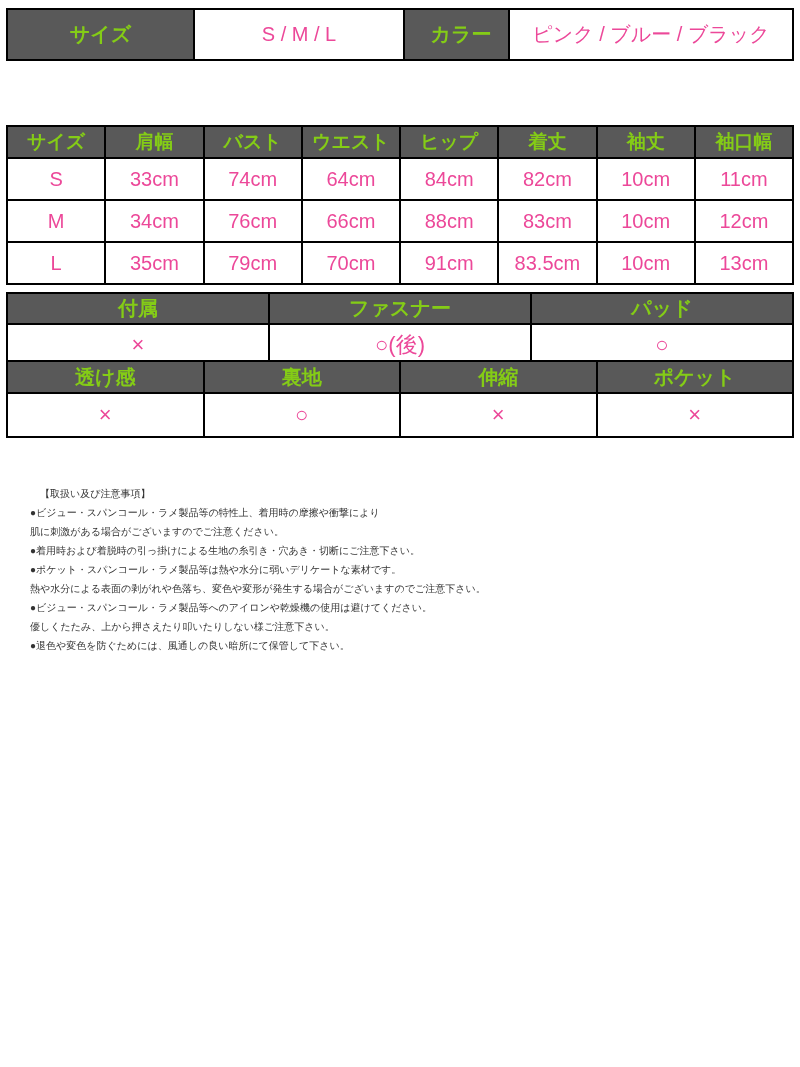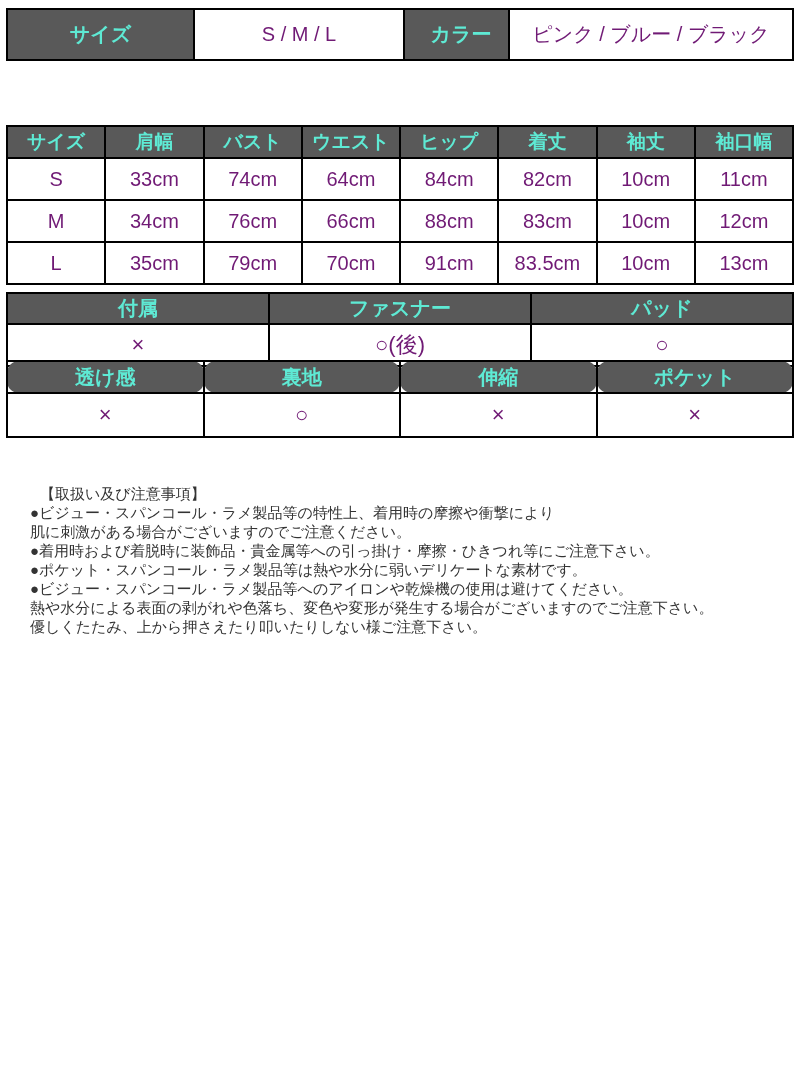--- a/index.html
+++ b/index.html
@@ -3,43 +3,43 @@
 <meta charset="utf-8">
 <style>
   html,body{margin:0;padding:0;}
   body{
     width:800px;height:1067px;background:#ffffff;position:relative;
     font-family:"Liberation Sans","DejaVu Sans",sans-serif;
     color:#333333;
   }
   table{border-collapse:collapse;table-layout:fixed;position:absolute;left:6px;width:788px;}
   th,td{border:2px solid #000000;text-align:center;vertical-align:middle;overflow:hidden;}
-  th{background:#595959;color:#5eead4;font-weight:bold;font-size:20px;}
-  td{background:#ffffff;color:#701a75;font-size:20px;}
+  th{background:#595959;color:#84cc16;font-weight:bold;font-size:20px;}
+  td{background:#ffffff;color:#ec4899;font-size:20px;}
 
   .t1{top:8px;}
   .t1 th,.t1 td{height:47px;}
   .t1 .c-label1{width:183px;}
   .t1 .c-val1{width:206px;}
   .t1 .c-label2{width:92px;padding-left:10px;}
 
   .t2{top:125px;}
   .t2 th{height:28px;font-size:19px;}
   .t2 td{height:38px;}
 
   .t3{top:292px;}
   .t3 th{height:26px;font-family:Liberation Mono, monospace;}
   .t3 td{height:38px;font-size:22px;}
 
   .t4{top:360px;}
-  .t4 th{height:28px;border-radius:12px;}
+  .t4 th{height:28px;}
   .t4 td{height:40px;font-size:22px;}
 
   .notes{position:absolute;left:30px;top:484px;width:760px;
-    font-size:15px;line-height:19px;color:#333333;}
+    font-size:10px;line-height:19px;color:#333333;}
   .notes .note-title{padding-left:10px;}
   .notes div{white-space:nowrap;}
 </style>
 </head>
 <body>
 
 <table class="t1">
   <tbody>
       <tr>
     <th class="c-label1">サイズ</th>
@@ -124,18 +124,19 @@
     <td>×</td>
     <td>×</td>
   </tr>
 </tbody>
   </table>
 
 <div class="notes">
   <div class="note-title">【取扱い及び注意事項】</div>
   <div>●ビジュー・スパンコール・ラメ製品等の特性上、着用時の摩擦や衝撃により</div>
   <div>肌に刺激がある場合がございますのでご注意ください。</div>
-  <div>●着用時および着脱時に装飾品・貴金属等への引っ掛け・摩擦・ひきつれ等にご注意下さい。</div>
+  <div>●着用時および着脱時の引っ掛けによる生地の糸引き・穴あき・切断にご注意下さい。</div>
   <div>●ポケット・スパンコール・ラメ製品等は熱や水分に弱いデリケートな素材です。</div>
+  <div>熱や水分による表面の剥がれや色落ち、変色や変形が発生する場合がございますのでご注意下さい。</div>
   <div>●ビジュー・スパンコール・ラメ製品等へのアイロンや乾燥機の使用は避けてください。</div>
-  <div>熱や水分による表面の剥がれや色落ち、変色や変形が発生する場合がございますのでご注意下さい。</div>
   <div>優しくたたみ、上から押さえたり叩いたりしない様ご注意下さい。</div>
+  <div>●退色や変色を防ぐためには、風通しの良い暗所にて保管して下さい。</div>
 </div>
 
 </body></html>

